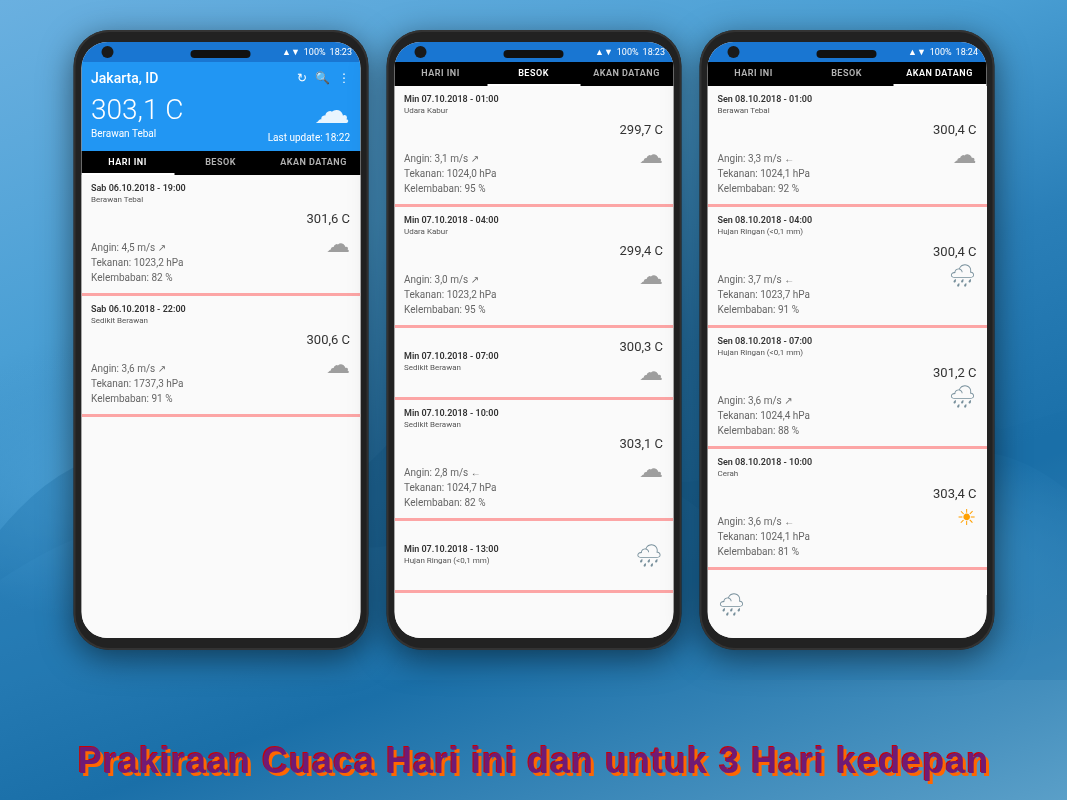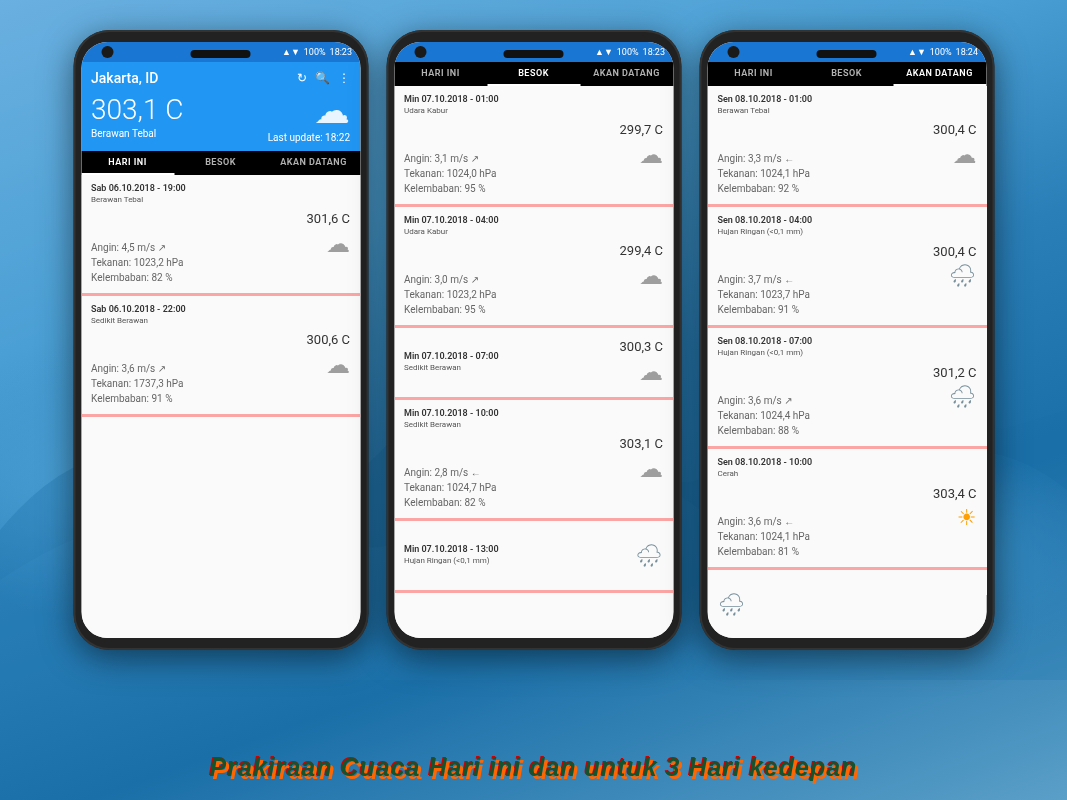--- a/index.html
+++ b/index.html
@@ -217,25 +217,24 @@
 
     
     .bottom-title {
       position: absolute;
       bottom: 18px;
       left: 0;
       right: 0;
       text-align: center;
     }
     .bottom-title-text {
-      font-size: 25px;
+      font-size: 36px;
       font-weight: 900;
-      color: #14532d;
+      color: #701a75;
       text-shadow: 3px 3px 0 #ff6600, -1px -1px 0 #cc0000;
-      font-style: italic;
       letter-spacing: 1px;
       font-family: Impact, Arial Black, sans-serif;
     }
   </style>
 </head>
 <body>
 
 <div class="bg-scenery"></div>
 
 <svg style="position:absolute;bottom:120px;left:0;width:100%;height:350px;opacity:0.3" viewBox="0 0 1067 350" preserveAspectRatio="none">

